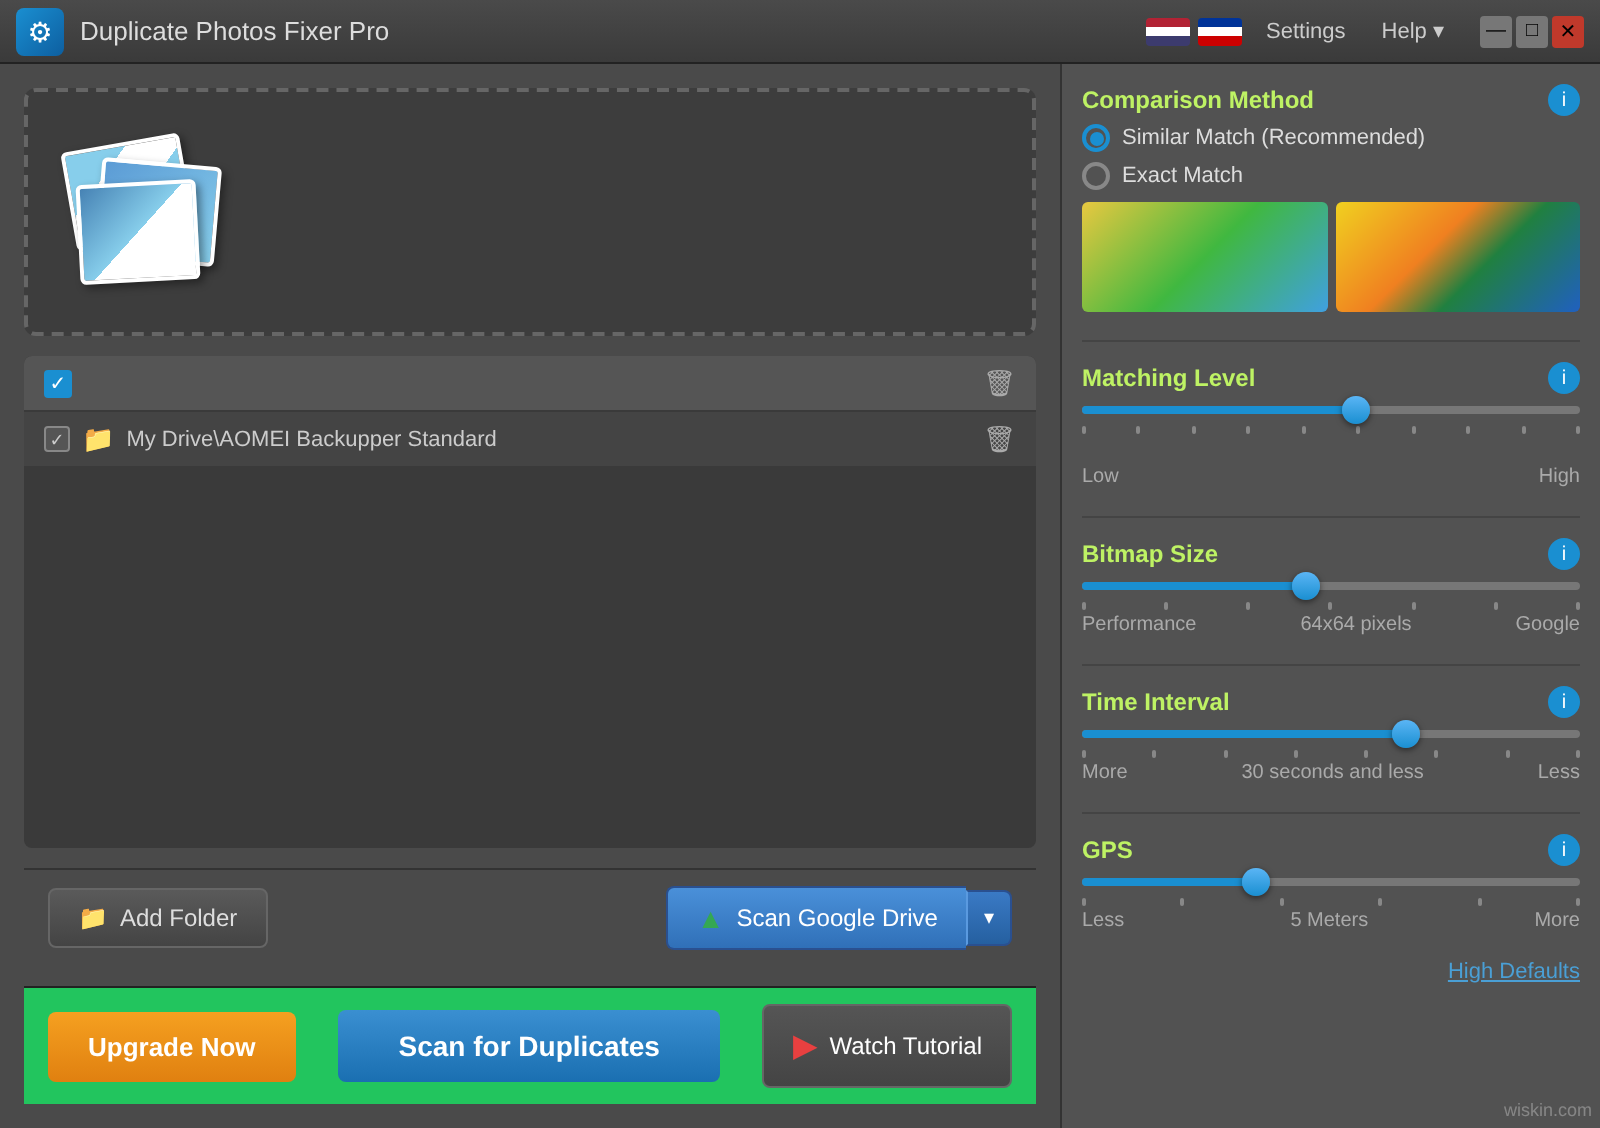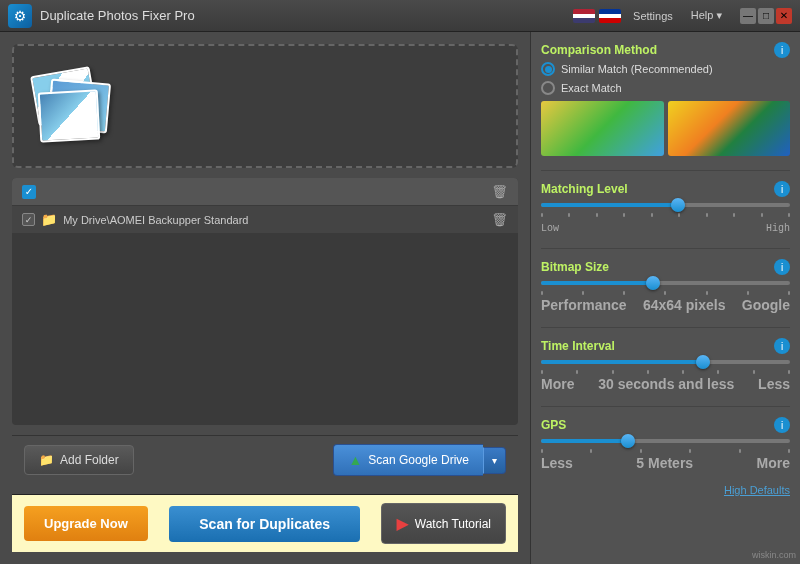--- a/index.html
+++ b/index.html
@@ -263,21 +263,21 @@
       align-items: center;
       gap: 6px;
     }
 
     
     .action-bar {
       display: flex;
       align-items: center;
       justify-content: space-between;
       padding: 8px 12px;
-      background: #fef9c3;
+      background: #22c55e;
       border-top: 1px solid #222;
     }
     .btn-upgrade {
       background: linear-gradient(to bottom, #f5a020, #e08010);
       border: none;
       color: #fff;
       padding: 10px 20px;
       border-radius: 4px;
       cursor: pointer;
       font-size: 13px;
@@ -438,30 +438,28 @@
       width: 2px;
       height: 4px;
       background: #888;
       border-radius: 1px;
     }
     .slider-labels {
       display: flex;
       justify-content: space-between;
       font-size: 10px;
       color: #aaa;
-      margin-top: 6px;
-      font-family: Liberation Mono, monospace;
+      margin-top: 16px;
     }
     .slider-labels-center {
       display: flex;
       justify-content: space-between;
-      font-size: 14px;
+      font-size: 10px;
       color: #aaa;
       margin-top: 2px;
-      font-weight: bold;
     }
     .center-label {
       text-align: center;
       flex: 1;
     }
 
     .divider {
       height: 1px;
       background: #444;
       margin: 2px 0;

